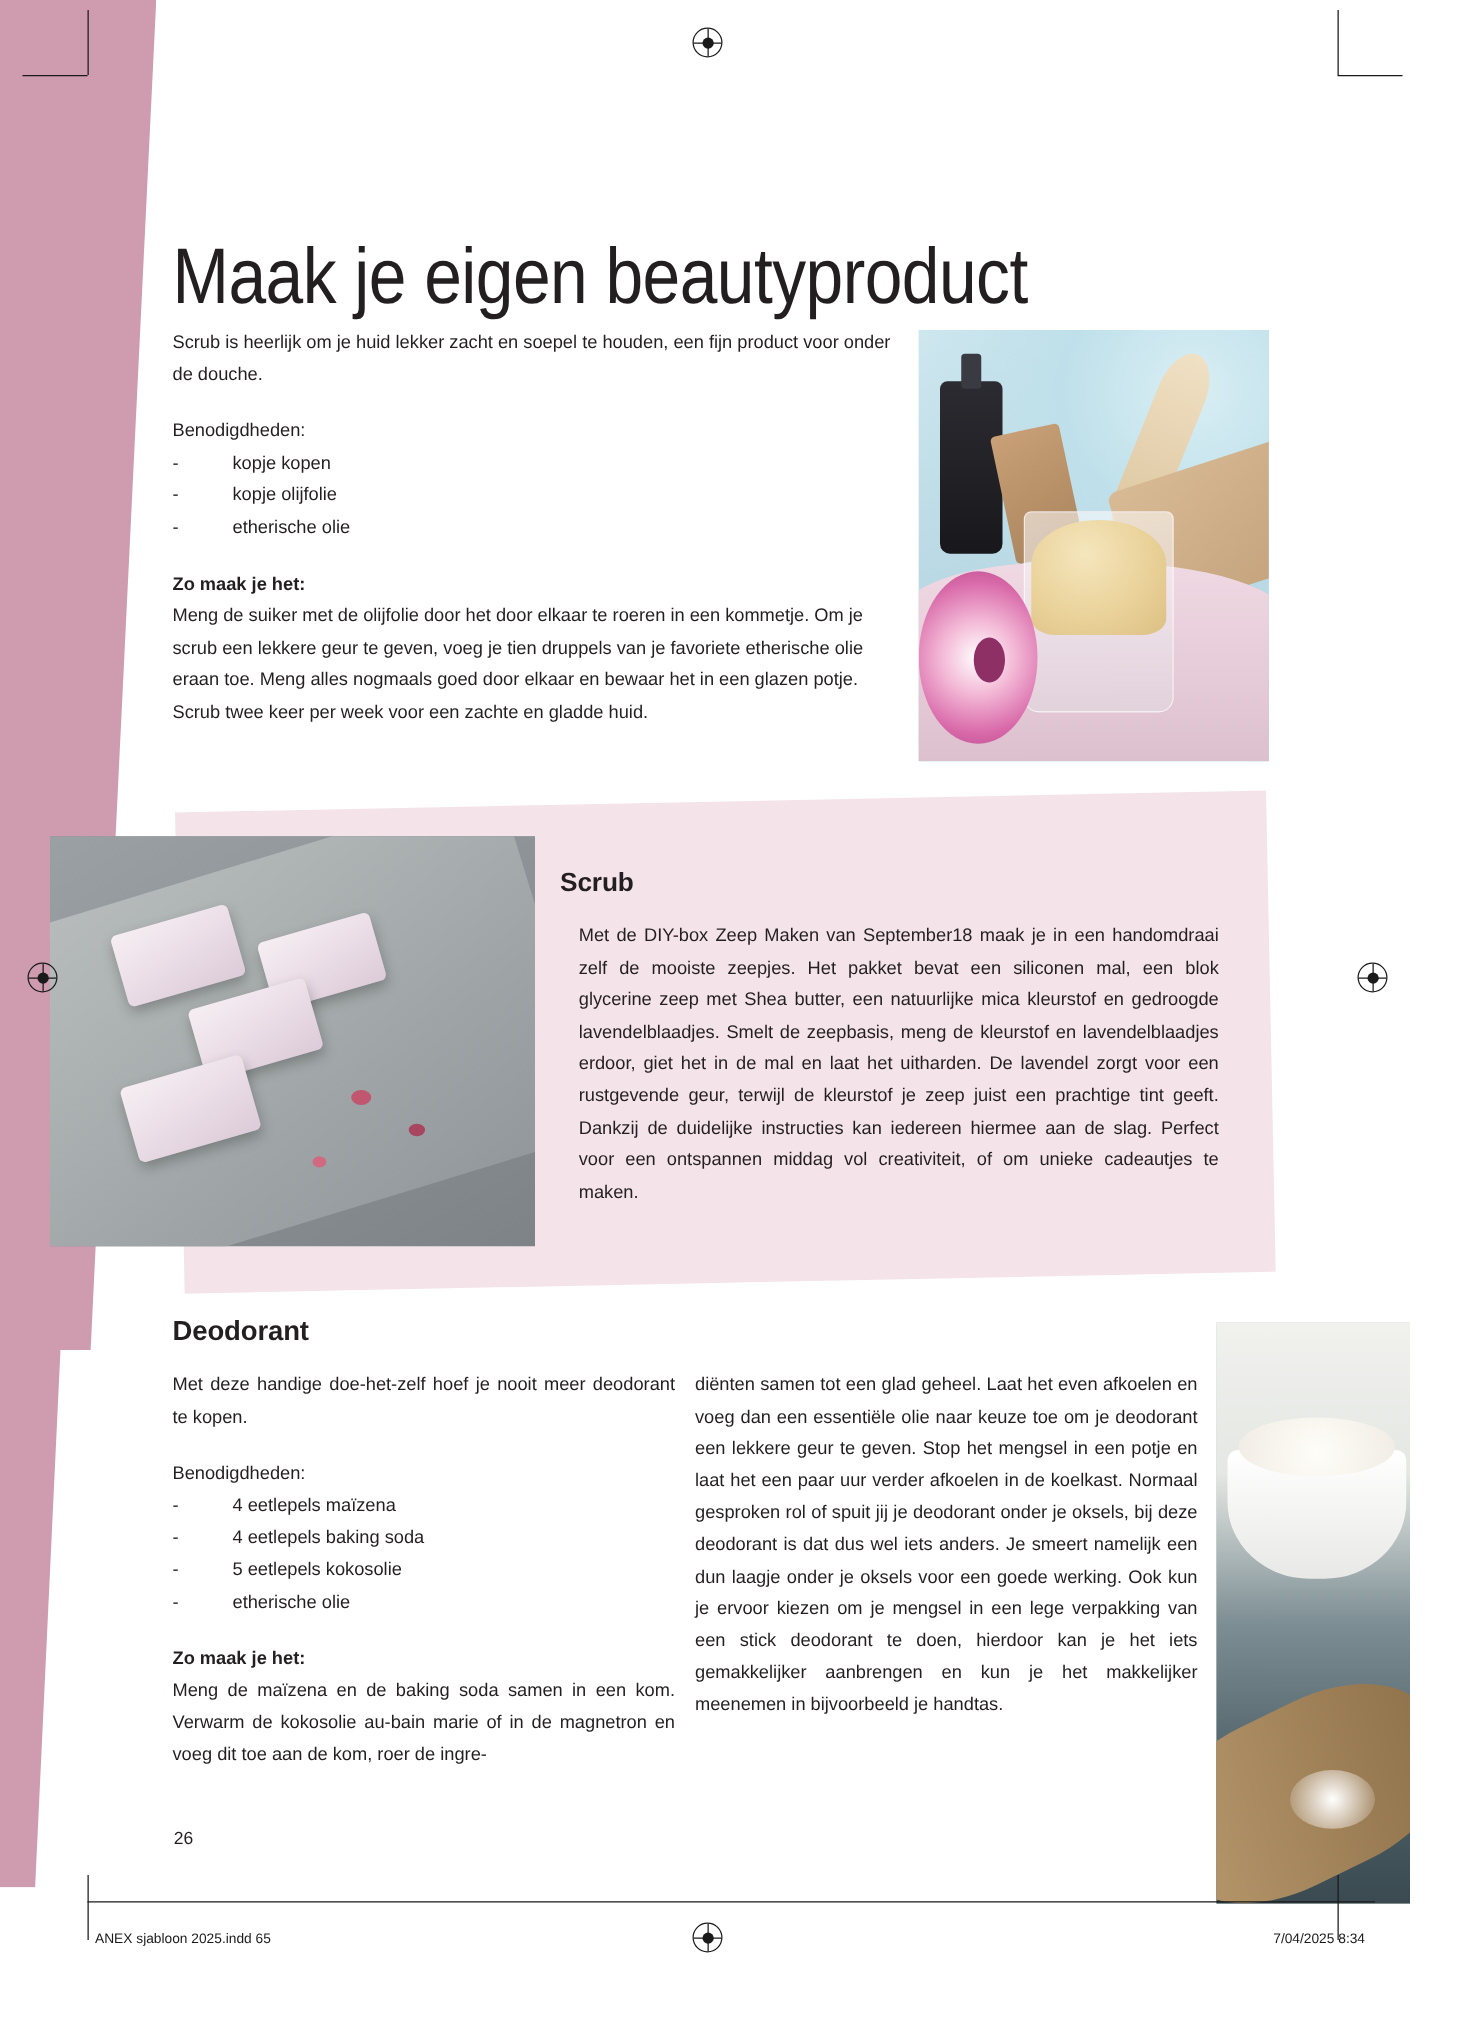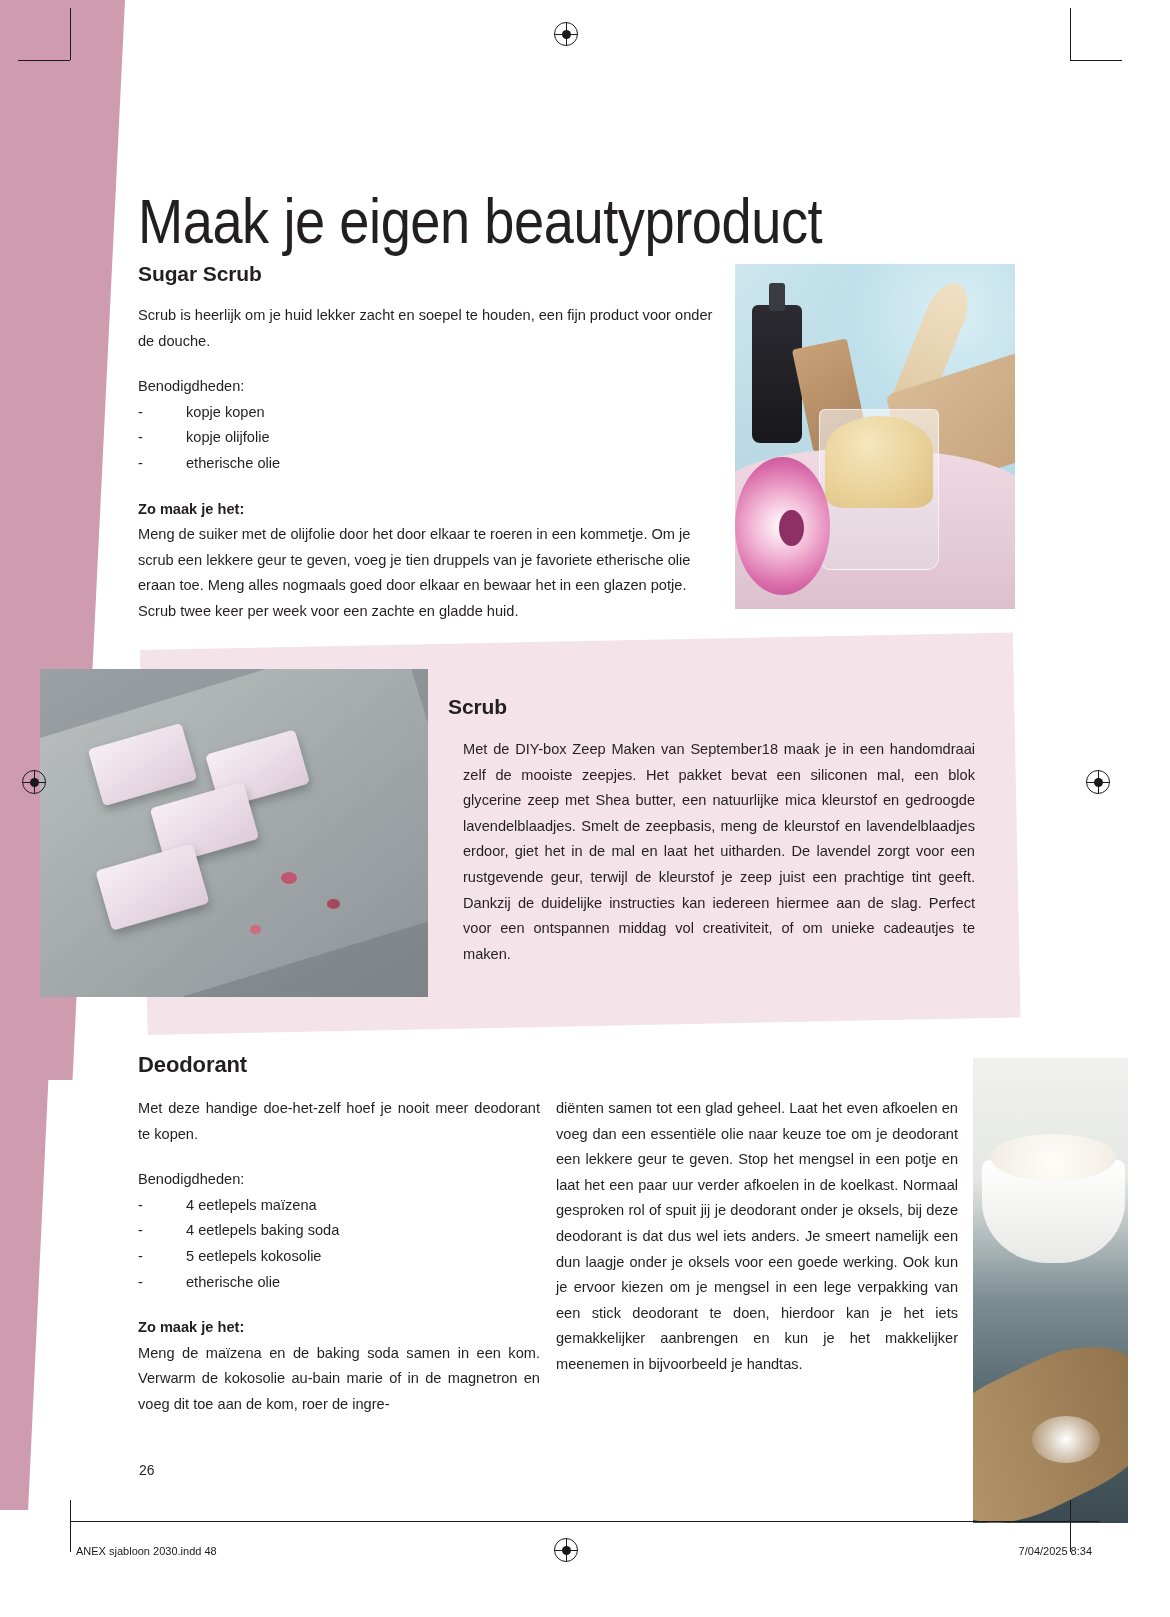--- a/index.html
+++ b/index.html
@@ -269,21 +269,20 @@
   <div class="crop" style="left:1070px;top:1500px;width:1px;height:52px;"></div>
 
   <div class="reg" style="left:554px;top:22px;"></div>
   <div class="reg" style="left:22px;top:770px;"></div>
   <div class="reg" style="left:1086px;top:770px;"></div>
   <div class="reg" style="left:554px;top:1538px;"></div>
 
   <h1 class="title">Maak je eigen beautyproduct</h1>
 
   <div class="scrub">
-    <h2 class="h2">Sugar Scrub</h2>
     <p class="body">Scrub is heerlijk om je huid lekker zacht en soepel te houden, een fijn product voor onder de douche.</p>
     <div class="gap"></div>
     <p class="body">Benodigdheden:</p>
     <ul class="ing-list body">
       <li>
         <span class="ing-dash">-</span>
         <span>kopje kopen</span>
       </li>
       <li>
         <span class="ing-dash">-</span>
@@ -370,16 +369,16 @@
     <div class="ph deo-bg">
       <div class="bowl"></div>
       <div class="wood"></div>
       <div class="powder"></div>
     </div>
   </div>
 
   <div class="pageno">26</div>
 
   <div class="slug-line"></div>
-  <div class="slug-left">ANEX sjabloon 2030.indd   48</div>
+  <div class="slug-left">ANEX sjabloon 2025.indd   65</div>
   <div class="slug-right">7/04/2025   8:34</div>
 
 </div>
 
 </body></html>

